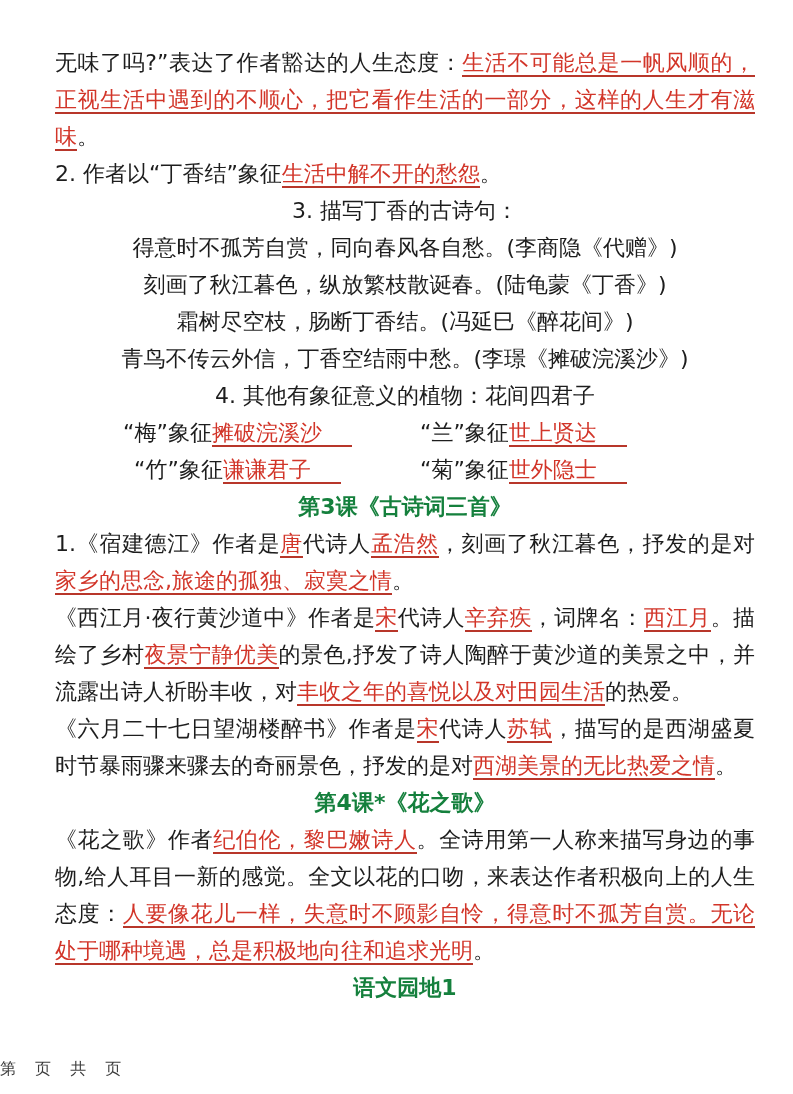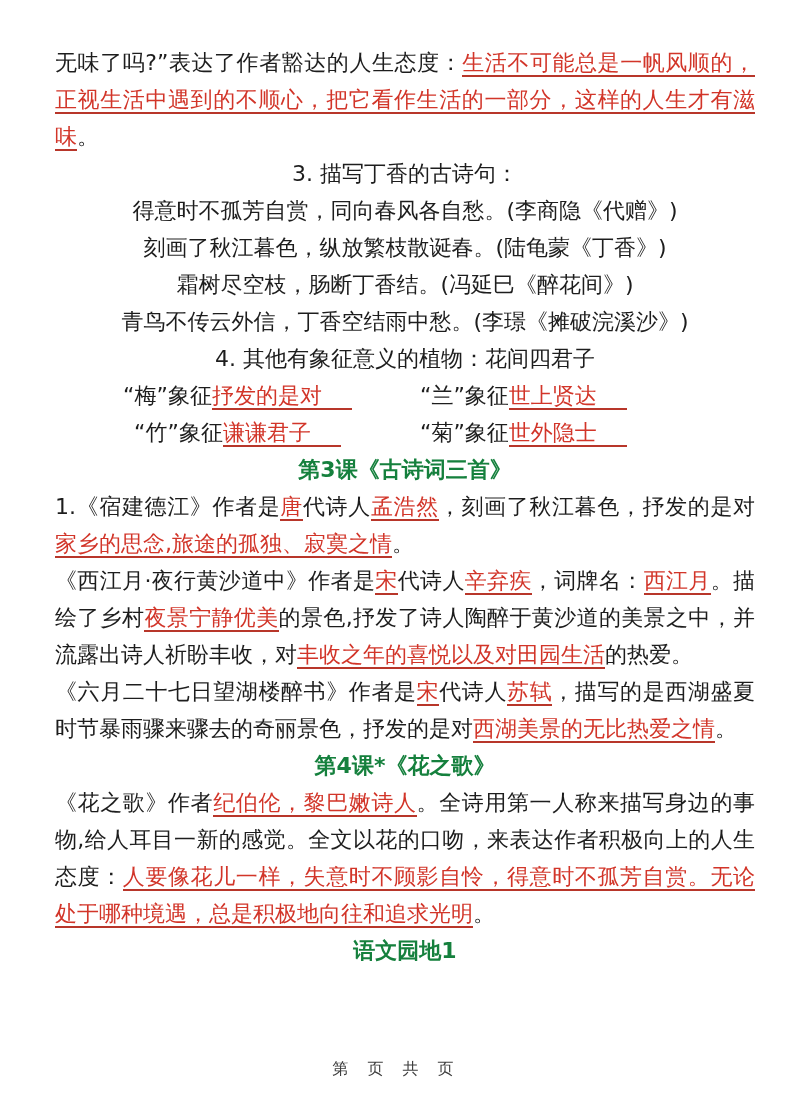--- a/index.html
+++ b/index.html
@@ -28,46 +28,47 @@
   .r-ext { padding-right: 30px; }
   .heading {
     color: #15803d;
     font-weight: bold;
   }
   .cols { display: flex; }
   .col-l { width: 365px; flex: 0 0 365px; }
   .footer {
     position: absolute;
     left: 0; right: 0; bottom: 14px;
-    text-align: center;
+    text-align: left;
     font-size: 16px;
     line-height: 22px;
     color: #3c3c3c;
     letter-spacing: 7px;
   }
 </style>
 </head>
 <body>
 
 <div class="page">
 
   <p class="para"><span>无味了吗?”表达了作者豁达的人生态度：</span><span class="r">生活不可能总是一帆风顺的，正视生活中遇到的不顺心，把它看作生活的一部分，这样的人生才有滋味</span><span>。</span></p>
 
+  <p class="para"><span>2. 作者以“丁香结”象征</span><span class="r">生活中解不开的愁怨</span><span>。</span></p>
 
   <p class="line"><span>3. 描写丁香的古诗句：</span></p>
 
   <p class="line"><span>得意时不孤芳自赏，同向春风各自愁。(李商隐《代赠》)</span></p>
   <p class="line"><span>刻画了秋江暮色，纵放繁枝散诞春。(陆龟蒙《丁香》)</span></p>
   <p class="line"><span>霜树尽空枝，肠断丁香结。(冯延巳《醉花间》)</span></p>
   <p class="line"><span>青鸟不传云外信，丁香空结雨中愁。(李璟《摊破浣溪沙》)</span></p>
 
   <p class="line"><span>4. 其他有象征意义的植物：花间四君子</span></p>
 
   <p class="line cols">
-      <span class="col-l"><span>“梅”象征</span><span class="r r-ext">抒发的是对</span></span>
+      <span class="col-l"><span>“梅”象征</span><span class="r r-ext">摊破浣溪沙</span></span>
       <span><span>“兰”象征</span><span class="r r-ext">世上贤达</span></span>
     </p>
 
   <p class="line cols">
       <span class="col-l"><span>“竹”象征</span><span class="r r-ext">谦谦君子</span></span>
       <span><span>“菊”象征</span><span class="r r-ext">世外隐士</span></span>
     </p>
 
   <p class="line heading"><span>第3课《古诗词三首》</span></p>
 

